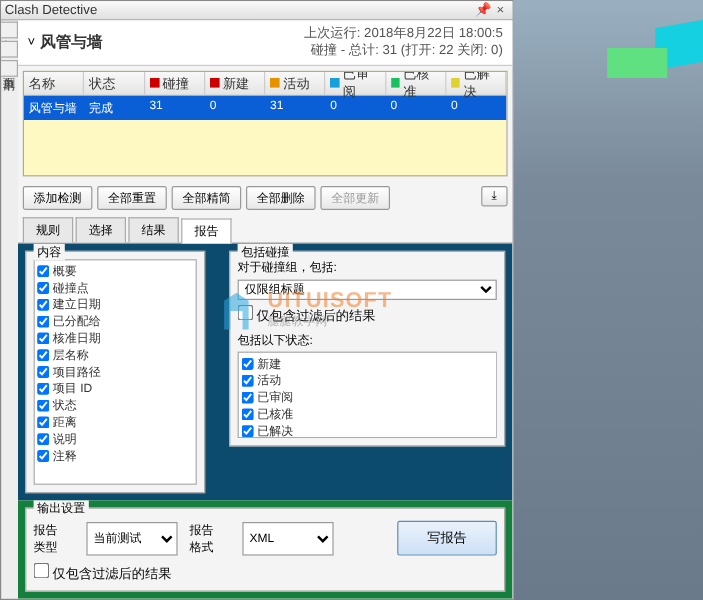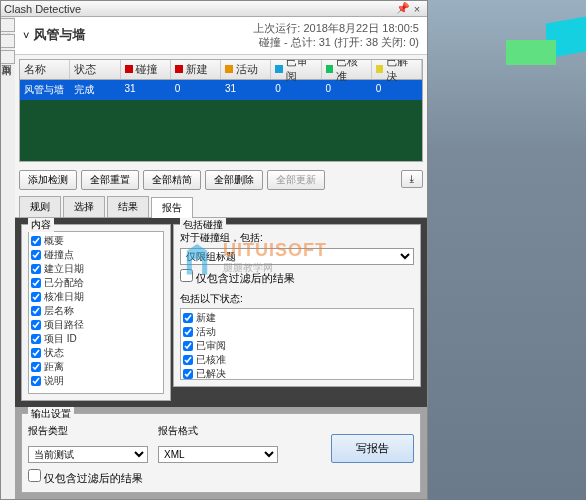--- a/index.html
+++ b/index.html
@@ -12,45 +12,45 @@
 .titlebar{height:16px;background:linear-gradient(#fafafa,#e0e0e0);border-bottom:1px solid #aaa;display:flex;align-items:center;padding:0 3px;font-size:10px;color:#333}
 .titlebar .sp{flex:1}
 .titlebar .wbtn{width:14px;text-align:center;cursor:pointer;color:#555}
 .sidetabs{position:absolute;left:0;top:17px;width:14px;display:flex;flex-direction:column}
 .sidetabs div{writing-mode:vertical-rl;padding:6px 1px;background:#f0f0f0;border:1px solid #aaa;border-left:none;font-size:10px;color:#444;margin-bottom:2px}
 .body{flex:1;margin-left:14px;display:flex;flex-direction:column;overflow:hidden;background:#f4f4f4}
 .tophdr{padding:4px 8px;border-bottom:1px solid #ccc;background:#fff}
 .tophdr .row1{display:flex;align-items:center}
 .tophdr h3{font-size:13px;font-weight:bold;color:#333}
 .tophdr .meta{text-align:right;font-size:10px;color:#555;line-height:1.3}
-.table{margin:4px;border:1px solid #aaa;background:#14532d;height:103px;overflow:hidden}
+.table{margin:4px;border:1px solid #aaa;background:#fef9c3;height:88px;overflow:hidden}
 .table .hdr{display:flex;background:linear-gradient(#f8f8f8,#e4e4e4);border-bottom:1px solid #aaa;height:20px}
 .table .hdr div{flex:1;padding:3px 4px;border-right:1px solid #ccc;font-size:10px;color:#333;display:flex;align-items:center}
 .table .row{display:flex;background:#0a5fd6;color:#fff;height:20px}
 .table .row div{flex:1;padding:3px 4px;font-size:10px}
 .sq{display:inline-block;width:8px;height:8px;margin-right:3px;vertical-align:middle}
 .btnrow{display:flex;padding:4px;gap:4px;align-items:flex-start}
 .btn{padding:2px 8px;border:1px solid #999;background:linear-gradient(#fff,#e8e8e8);cursor:pointer;border-radius:2px;font-size:10px}
 .btn.dis{color:#999}
 .tabs{display:flex;border-bottom:1px solid #aaa;padding:0 4px;margin-top:2px}
 .tab{padding:3px 10px;border:1px solid #aaa;border-bottom:none;background:#e8e8e8;margin-right:2px;cursor:pointer;font-size:10px}
 .tab.act{background:#fff;position:relative;top:1px}
-.mid{flex:1;display:flex;padding:6px;gap:2px;background:#404040;overflow:hidden}
+.mid{flex:1;display:flex;padding:6px;gap:20px;background:#0c4a6e;overflow:hidden}
 .fset{border:1px solid #aaa;padding:6px;background:#f4f4f4;position:relative}
 .fset .lg{position:absolute;top:-7px;left:6px;background:#f4f4f4;padding:0 3px;font-size:10px}
 .leftcol{width:150px;display:flex;flex-direction:column}
 .chklist{background:#fff;border:1px solid #aaa;flex:1;overflow:auto;padding:2px}
 .chklist label{display:block;padding:0;font-size:10px;color:#333;white-space:nowrap}
 .chklist input{margin-right:3px;width:10px;height:10px;vertical-align:middle}
 .rightcol{flex:1;display:flex;flex-direction:column;gap:6px}
 .rightcol .fset{flex:none}
 .sel{width:100%;border:1px solid #999;padding:1px;font-size:10px;background:#fff}
-.bot{padding:6px;background:#a3a3a3}
+.bot{padding:6px;background:#15803d}
 .botrow{display:flex;gap:10px;align-items:flex-end;margin-top:4px}
-.botcol{display:flex;flex-direction:column;gap:8px}
+.botcol{display:flex;flex-direction:row;gap:19px}
 .botcol label{font-size:10px}
 .mainbtn{padding:6px 24px;border:1px solid #5a8ac0;background:linear-gradient(#eaf2fb,#cde0f5);cursor:pointer;border-radius:2px;font-size:11px}
 .wm{position:absolute;left:180px;top:240px;pointer-events:none;opacity:.55;display:flex;align-items:center;gap:9px;z-index:5}
 .wm .logo{width:34px;height:34px;background:#2aa8e0;clip-path:polygon(20% 100%,20% 30%,50% 10%,80% 30%,80% 100%,65% 100%,65% 55%,35% 55%,35% 100%)}
 .wm .t1{color:#f08030;font-size:18px;font-weight:bold;letter-spacing:1px}
 .wm .t2{color:#808080;font-size:10px}
 </style>
 </head>
 <body>
 
@@ -82,21 +82,21 @@
   </div>
 
   <div class="body">
     <div class="tophdr">
       <div class="row1">
         <span style="margin-right:4px">˅</span>
         <h3>风管与墙</h3>
         <span class="sp" style="flex:1"></span>
         <div class="meta">
           <div>上次运行: 2018年8月22日 18:00:5</div>
-          <div>碰撞 - 总计: 31 (打开: 38 关闭: 0)</div>
+          <div>碰撞 - 总计: 31 (打开: 22 关闭: 0)</div>
         </div>
       </div>
     </div>
 
     <div class="table">
       <div class="hdr" id="thdr">
           <div>
             <span>名称</span>
           </div>
           <div>
@@ -164,20 +164,21 @@
             <label><input type="checkbox" checked="" style="">碰撞点</label>
             <label><input type="checkbox" checked="" style="">建立日期</label>
             <label><input type="checkbox" checked="" style="">已分配给</label>
             <label><input type="checkbox" checked="" style="">核准日期</label>
             <label><input type="checkbox" checked="" style="">层名称</label>
             <label><input type="checkbox" checked="" style="">项目路径</label>
             <label><input type="checkbox" checked="" style="">项目 ID</label>
             <label><input type="checkbox" checked="" style="">状态</label>
             <label><input type="checkbox" checked="" style="">距离</label>
             <label><input type="checkbox" checked="" style="">说明</label>
+            <label><input type="checkbox" checked="" style="">注释</label>
           </div>
       </div>
       <div class="rightcol">
         <div class="fset">
           <span class="lg">包括碰撞</span>
           <div style="font-size:10px;margin-bottom:3px">对于碰撞组，包括:</div>
           <select class="sel"><option>仅限组标题</option></select>
           <label style="display:block;margin-top:4px;font-size:10px"><input type="checkbox" style=""> <span>仅包含过滤后的结果</span></label>
           <div style="font-size:10px;margin-top:6px">包括以下状态:</div>
           <div class="chklist" id="stlist" style="height:72px;margin-top:2px">

